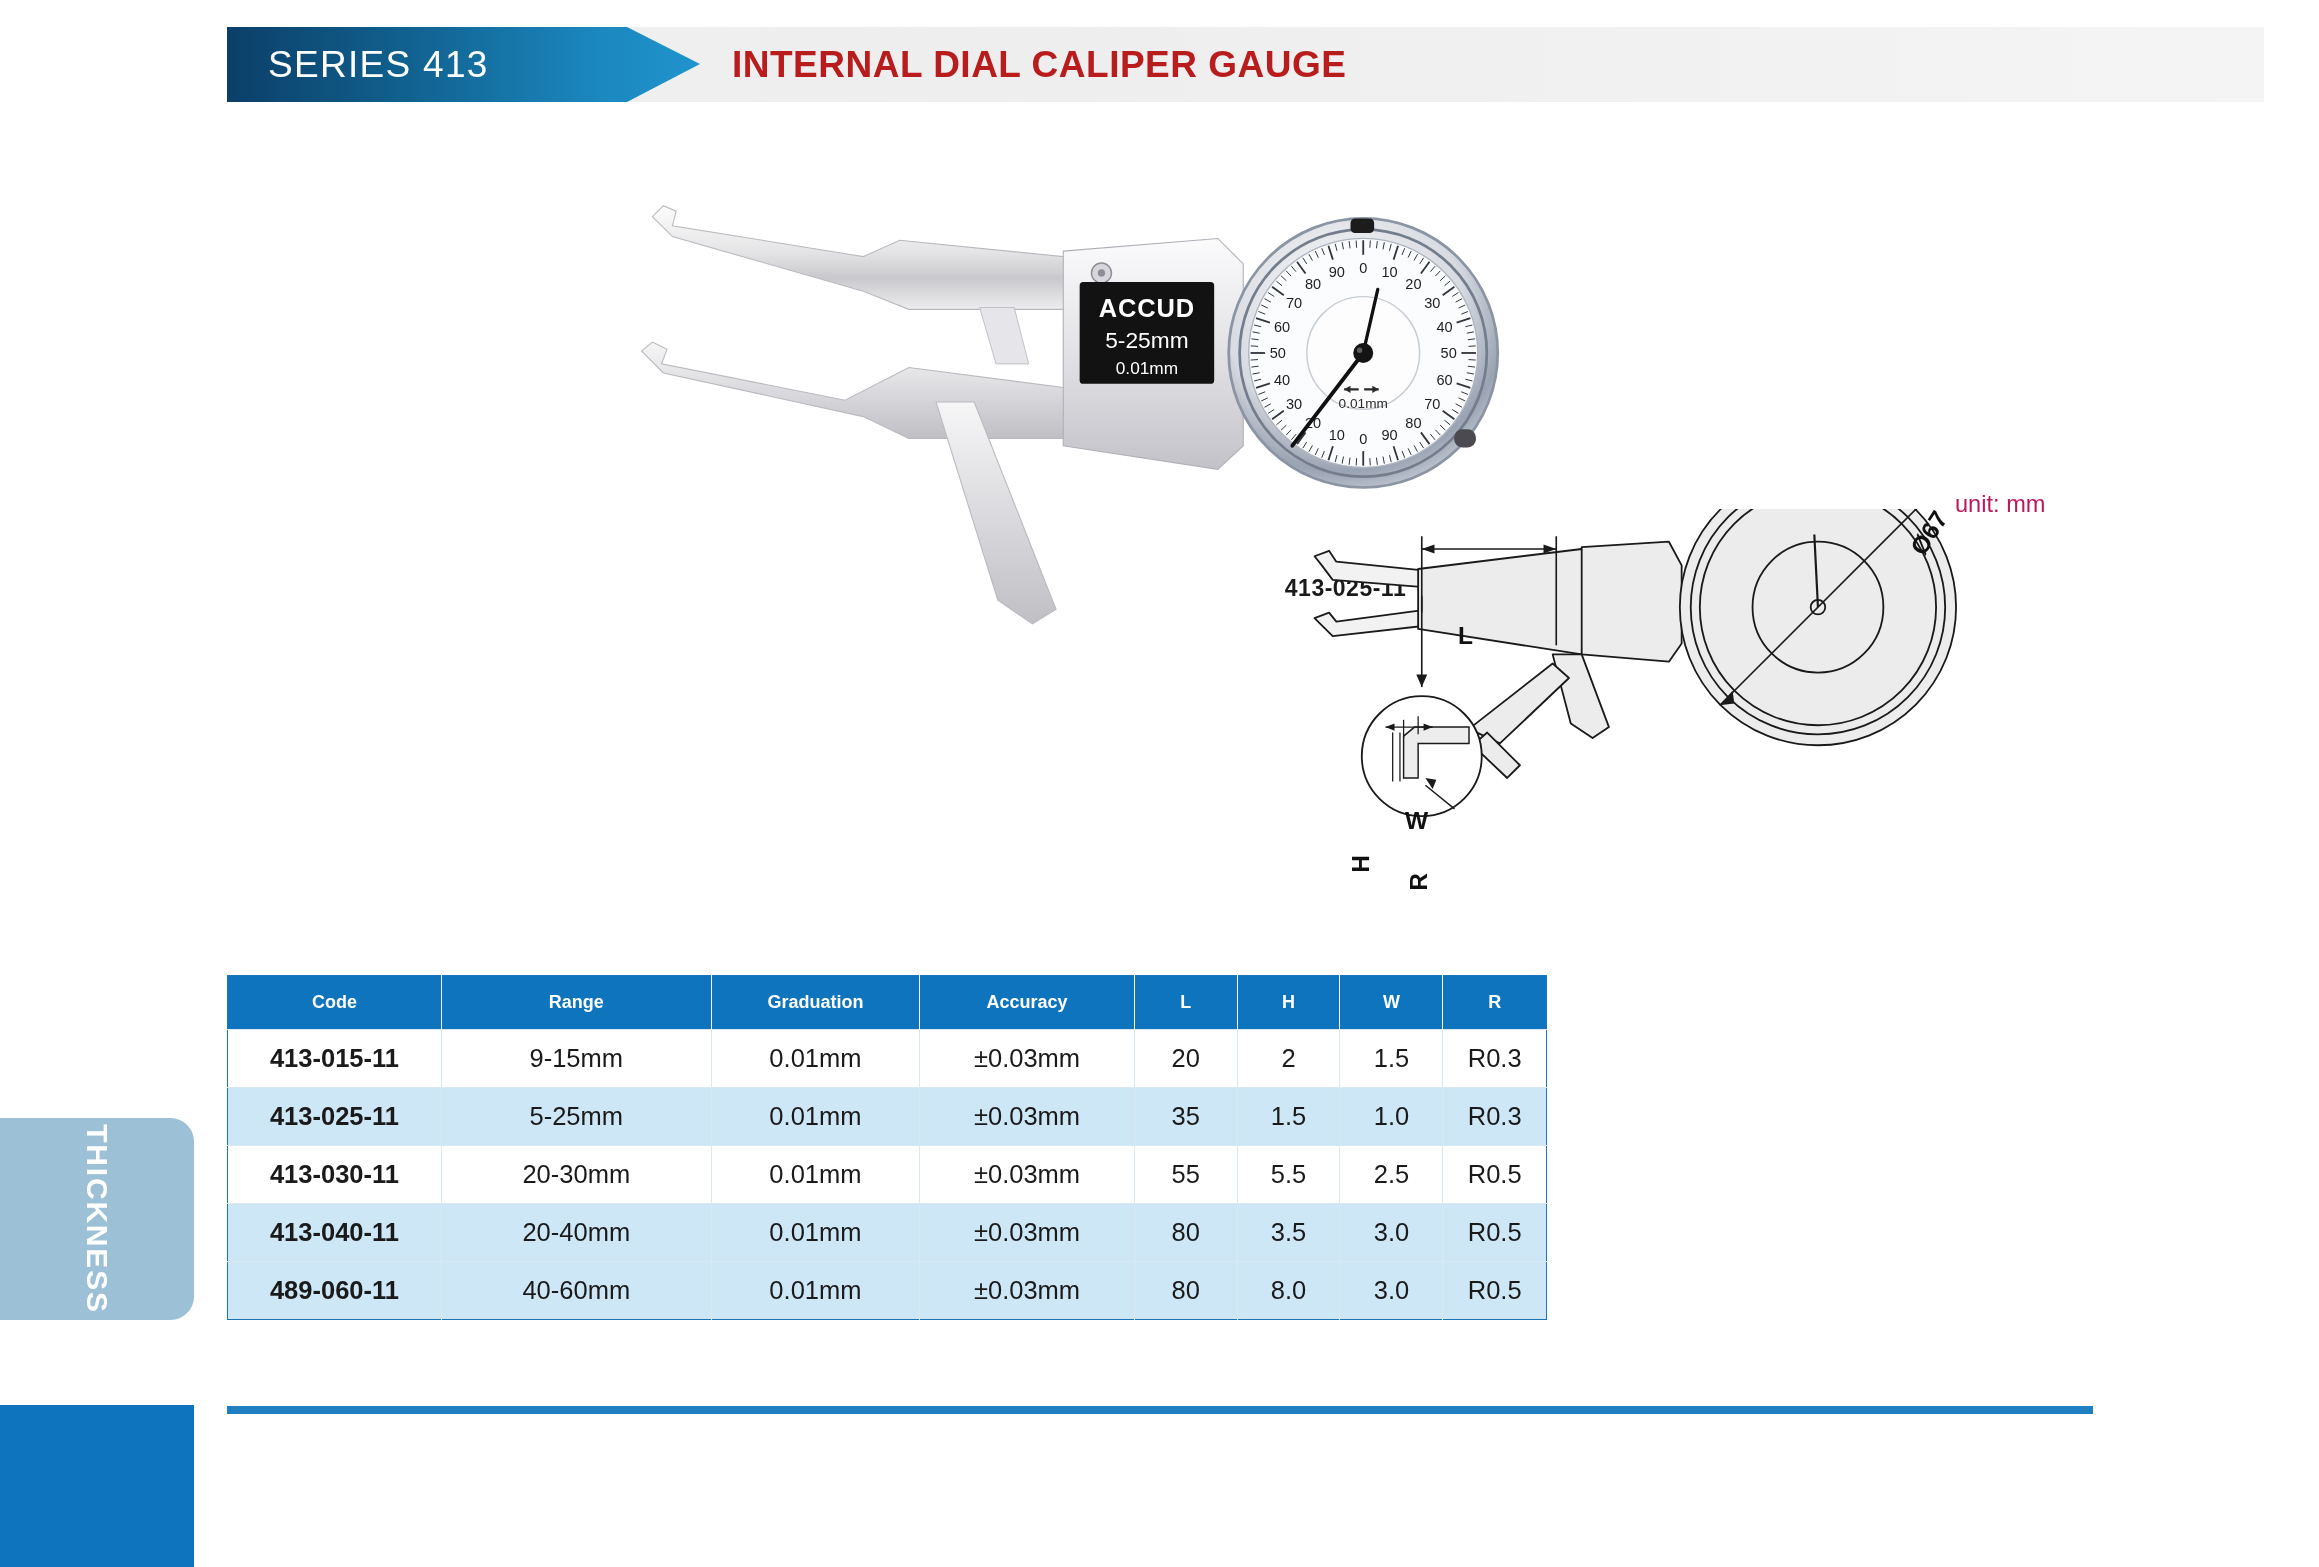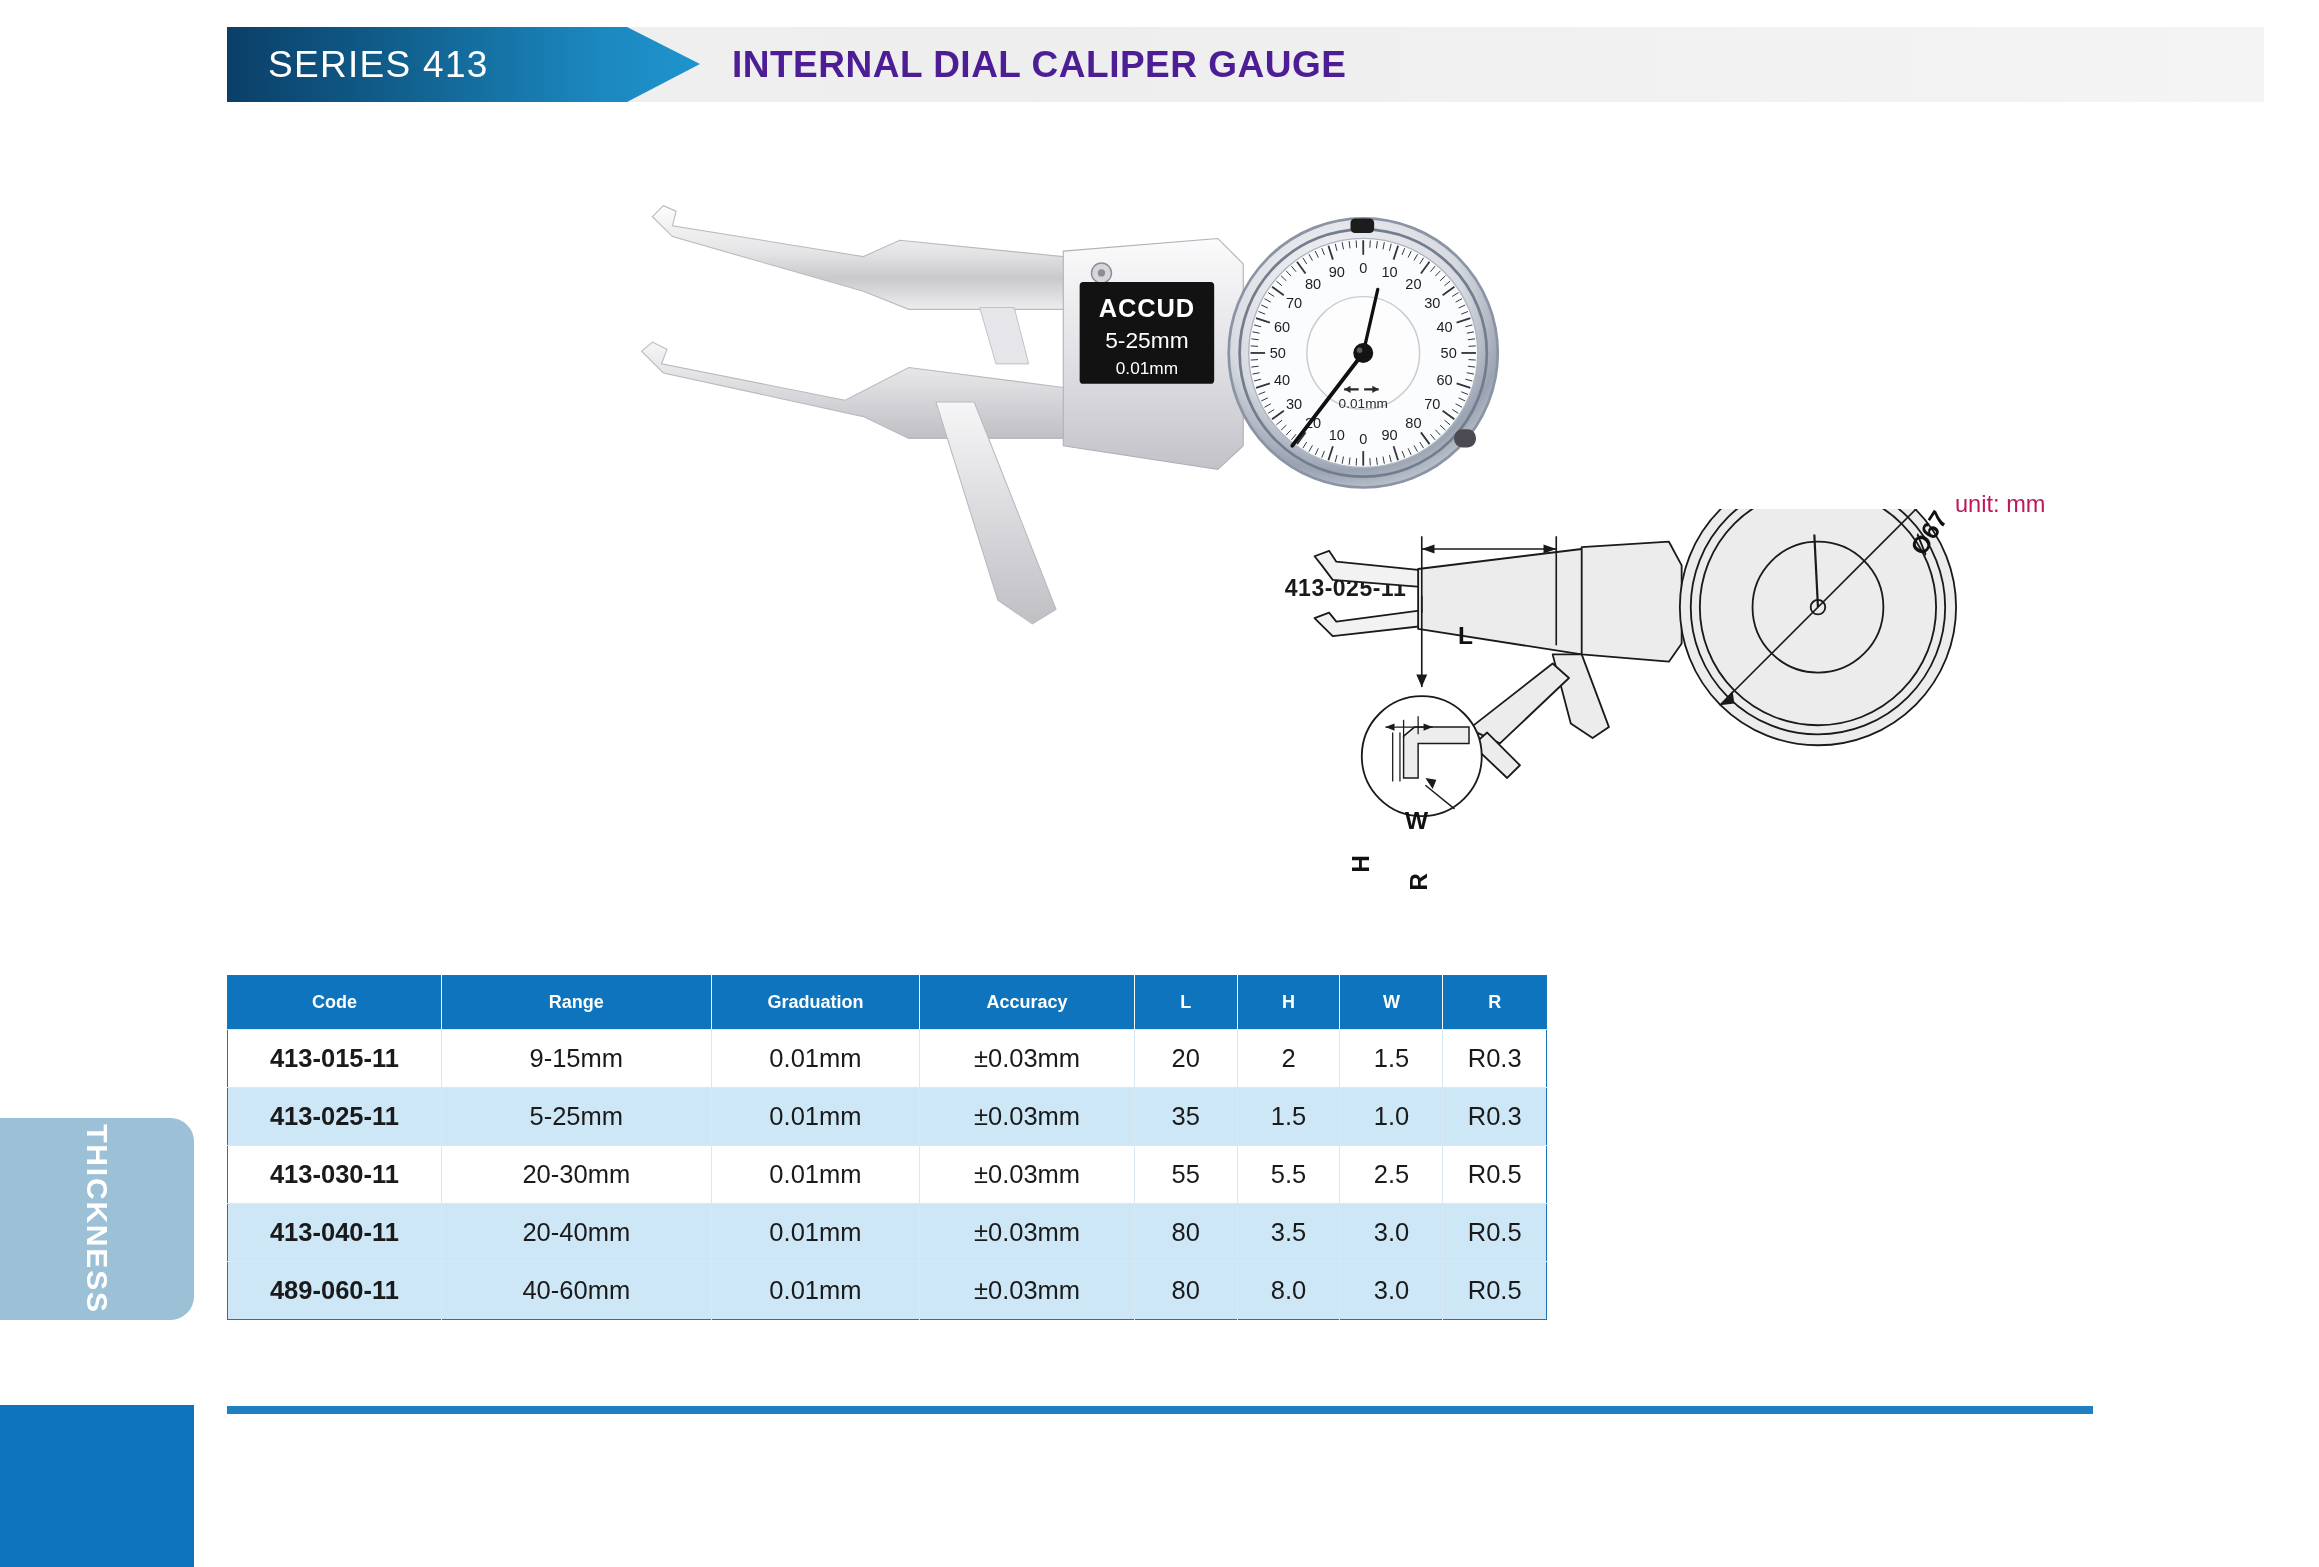--- a/index.html
+++ b/index.html
@@ -11,21 +11,21 @@
   #header-grad{position:absolute;left:227px;top:0;width:2037px;height:75px;
       background:linear-gradient(to right,#f0f0f0 0%,#eeeeee 40%,#f4f4f4 100%);}
   #series-tag{position:absolute;left:227px;top:0;height:75px;width:473px;
       background:linear-gradient(to right,#0b3f68 0%,#11618f 38%,#1b87be 78%,#2094cd 100%);
       -webkit-clip-path:polygon(0 0,400px 0,473px 37px,400px 75px,0 75px);
       clip-path:polygon(0 0,400px 0,473px 37px,400px 75px,0 75px);
       display:flex;align-items:center;}
   #series-tag span{color:#fff;font-size:37px;font-weight:normal;letter-spacing:1.3px;
       margin-left:41px;}
   #header-title{position:absolute;left:732px;top:0;height:75px;display:flex;
-      align-items:center;color:#4c1d95;font-size:37px;font-weight:bold;letter-spacing:0.5px;}
+      align-items:center;color:#b91c1c;font-size:37px;font-weight:bold;letter-spacing:0.5px;}
 
   
   #photo{position:absolute;left:636px;top:173px;width:1000px;height:509px;}
   #caption{position:absolute;left:1209px;top:575px;width:273px;text-align:center;
       font-size:23px;font-weight:bold;color:#1a1a1a;letter-spacing:0.5px;}
 
   
   #drawing{position:absolute;left:1309px;top:509px;width:818px;height:418px;}
   #unit-label{position:absolute;left:1955px;top:491px;font-size:23.6px;color:#be185d;}
   #dia-label{position:absolute;left:1905px;top:545px;font-size:24.5px;color:#111;

